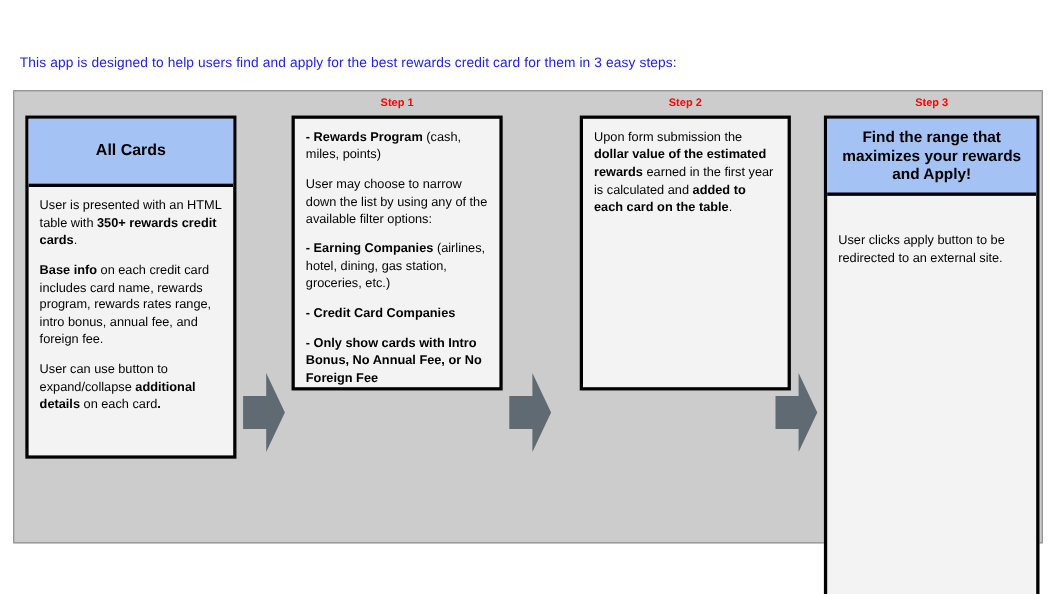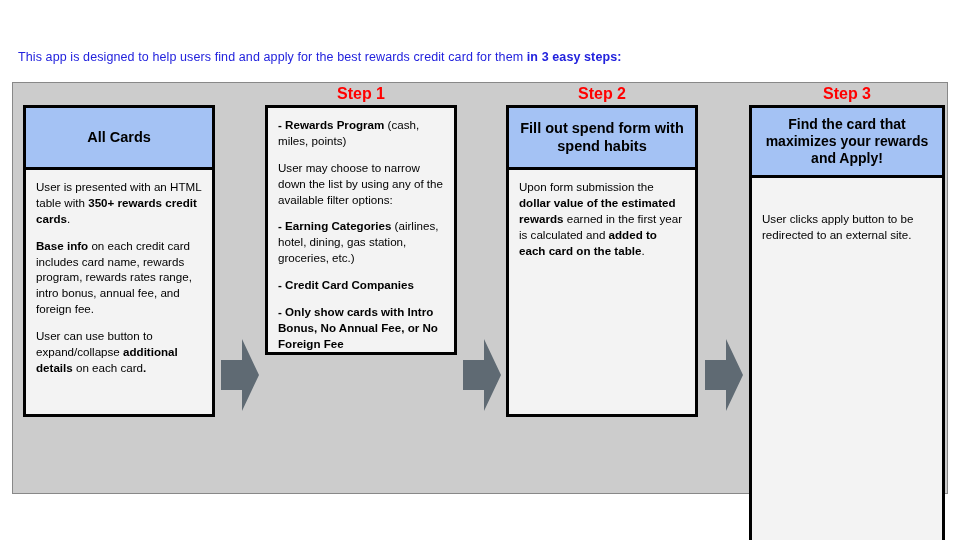--- a/index.html
+++ b/index.html
@@ -22,21 +22,21 @@
   
   .intro {
     position: absolute;
     left: 18px;
     top: 50px;
     font-size: 12.5px;
     color: #2222dd;
     letter-spacing: 0.1px;
     white-space: nowrap;
   }
-  .intro b { font-weight: bold; }
+  .intro b { font-weight: normal; }
 
   
   .frame {
     position: absolute;
     left: 12px;
     top: 82px;
     width: 936px;
     height: 412px;
     background: #cccccc;
     border: 1px solid #888888;
@@ -44,28 +44,28 @@
   }
 
   
   .col {
     position: absolute;
     top: 0;
     width: 192px;
   }
   .col-1 { left: 10px;  }
   .col-2 { left: 252px; }
-  .col-3 { left: 493px; }
+  .col-3 { left: 514px; }
   .col-4 { left: 736px; width: 196px; }
 
   .step-label {
     height: 22px;
     line-height: 22px;
     text-align: center;
-    font-size: 16px;
+    font-size: 10px;
     font-weight: bold;
     color: #ff0000;
   }
   .step-label.blank { color: transparent; }
 
   .card {
     border: 3px solid #000000;
     box-sizing: border-box;
     background: #f3f3f3;
   }
@@ -134,41 +134,40 @@
           </div>
       </div>
     </div>
 
     <div class="col col-2">
       <div class="step-label">Step 1</div>
       <div class="card">
         <div class="card-body">
             <p><b>- Rewards Program</b><span> (cash, miles, points)</span></p>
             <p><span>User may choose to narrow down the list by using any of the available filter options:</span></p>
-            <p><b>- Earning Categories</b><span> (airlines, hotel, dining, gas station, groceries, etc.)</span></p>
+            <p><b>- Earning Companies</b><span> (airlines, hotel, dining, gas station, groceries, etc.)</span></p>
             <p><b>- Credit Card Companies</b></p>
             <p><b>- Only show cards with Intro Bonus, No Annual Fee, or No Foreign Fee</b></p>
           </div>
       </div>
     </div>
 
     <div class="col col-3">
       <div class="step-label">Step 2</div>
       <div class="card">
-        <div class="card-head">Fill out spend form with spend habits</div>
         <div class="card-body">
             <p><span>Upon form submission the </span><b>dollar value of the estimated rewards</b><span> earned in the first year is calculated and </span><b>added to each card on the table</b><span>.</span></p>
           </div>
       </div>
     </div>
 
     <div class="col col-4">
       <div class="step-label">Step 3</div>
       <div class="card">
-        <div class="card-head tall">Find the card that maximizes your rewards and Apply!</div>
+        <div class="card-head tall">Find the range that maximizes your rewards and Apply!</div>
         <div class="card-body short">
             <p><span>User clicks apply button to be redirected to an external site.</span></p>
           </div>
       </div>
     </div>
 
     <div class="arrow arrow-1">
       <svg width="42" height="74" viewBox="0 0 42 74" aria-hidden="true">
         <polygon points="2,22 23,22 23,1 40,37 23,73 23,52 2,52" fill="#5f6a73"></polygon>
       </svg>

